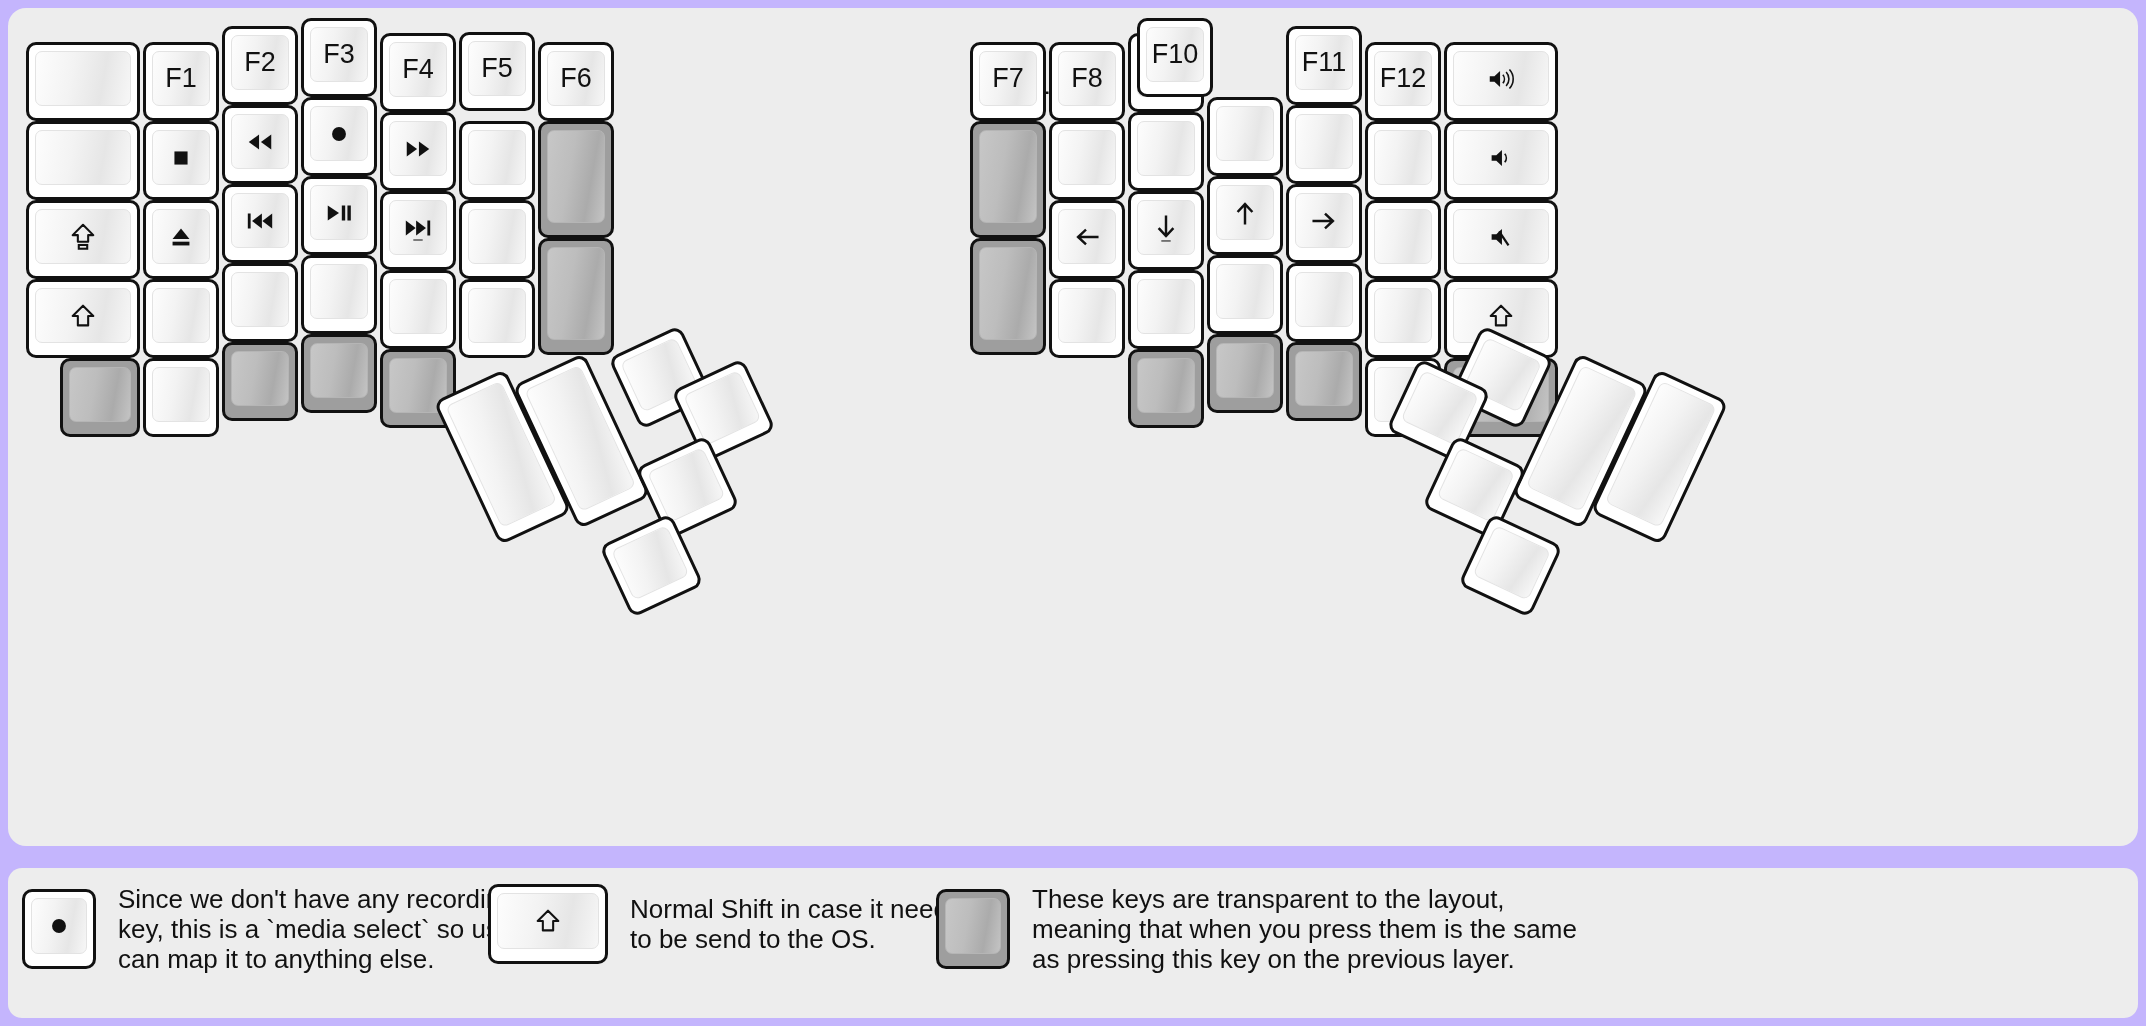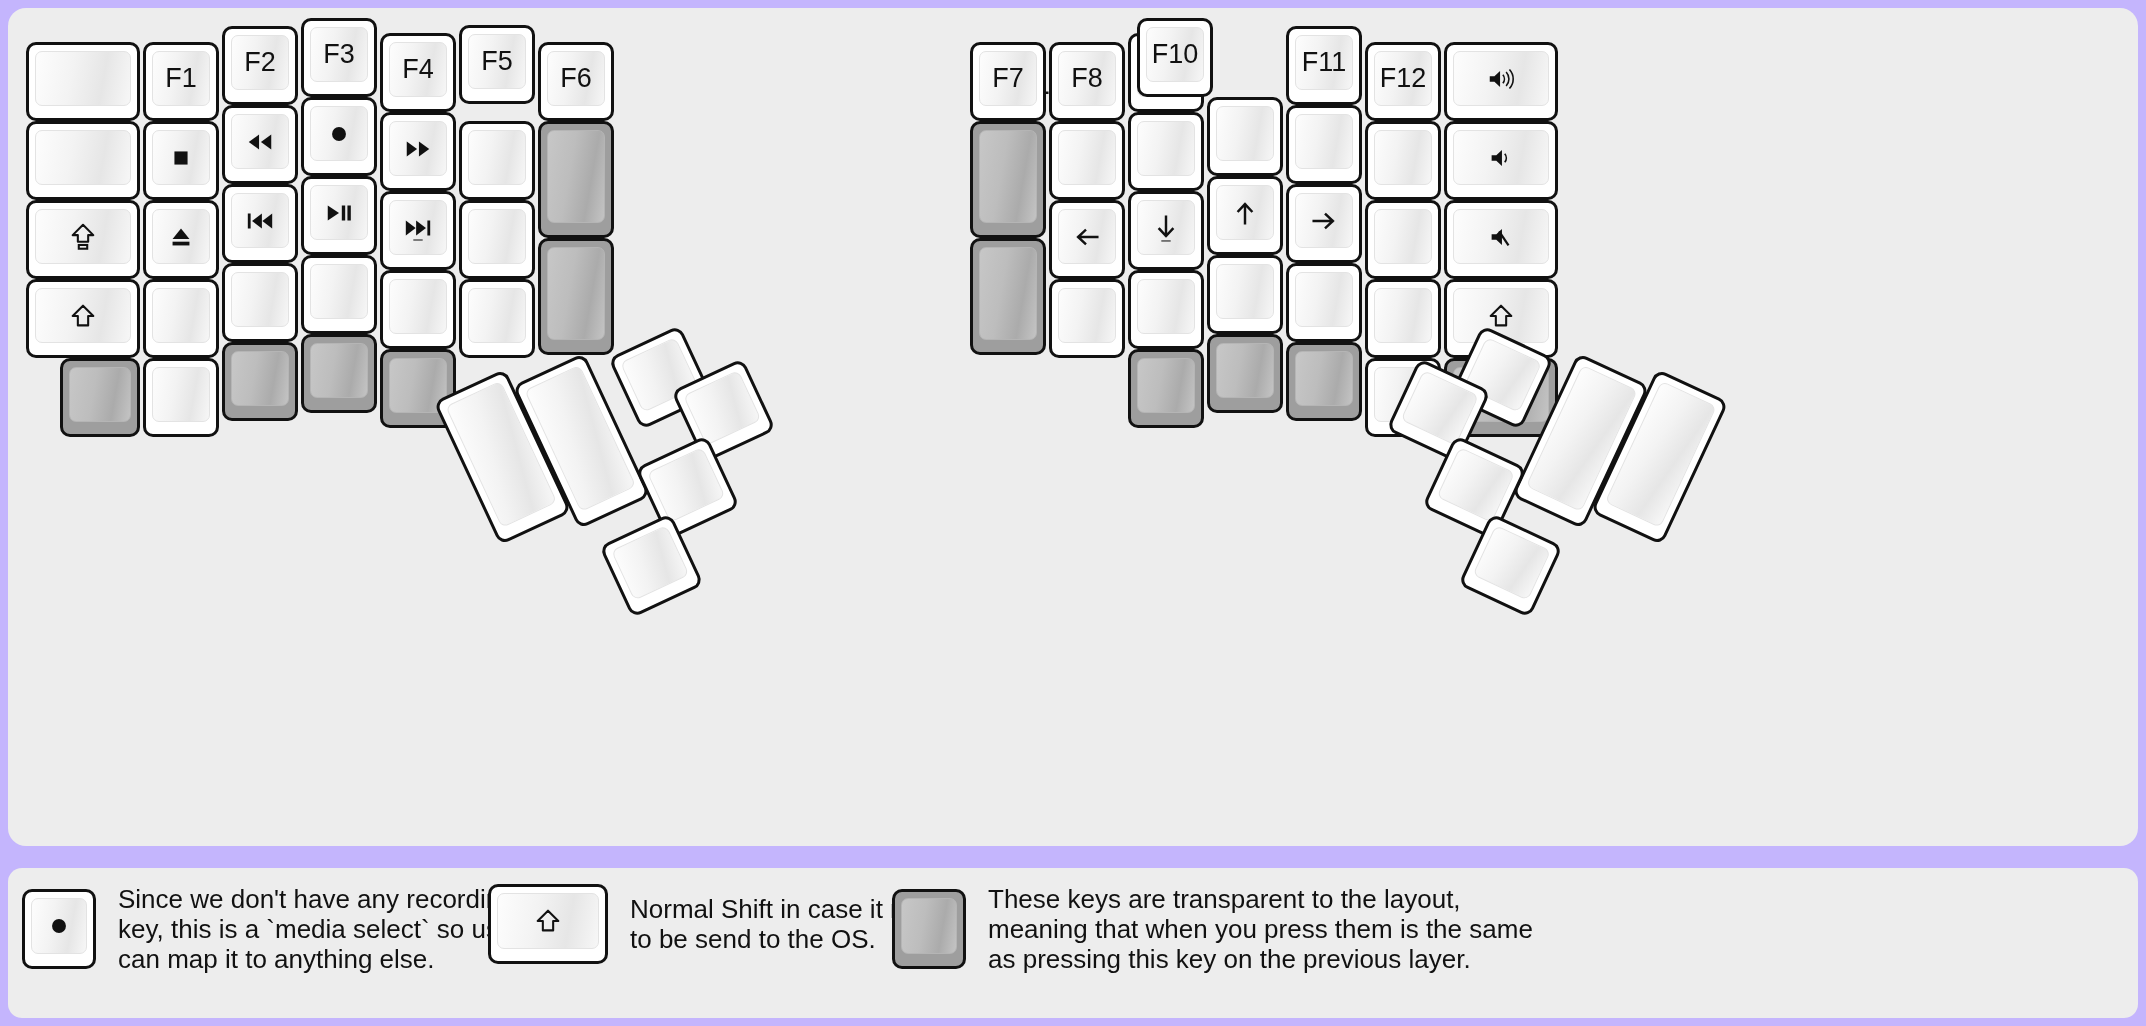--- a/index.html
+++ b/index.html
@@ -195,21 +195,21 @@
               </svg>
             </span>
           </div>
         </div>
         <div class="key" style="left: 372px; top: 262px; width: 76px; height: 79px;">
           <div class="cap"></div>
         </div>
         <div class="key trans" style="left: 372px; top: 341px; width: 76px; height: 79px;">
           <div class="cap"></div>
         </div>
-        <div class="key" style="left: 451px; top: 17px; width: 76px; height: 79px;">
+        <div class="key" style="left: 451px; top: 24px; width: 76px; height: 79px;">
           <div class="cap">
             <span class="lbl">F5</span>
           </div>
         </div>
         <div class="key" style="left: 451px; top: 113px; width: 76px; height: 79px;">
           <div class="cap"></div>
         </div>
         <div class="key" style="left: 451px; top: 192px; width: 76px; height: 79px;">
           <div class="cap"></div>
         </div>
@@ -455,21 +455,21 @@
                 <svg class="gi" viewBox="0 0 32 32" width="30" height="30">
                   <path d="M16 5 L27 16 L21.5 16 L21.5 26 L10.5 26 L10.5 16 L5 16 Z" fill="none" stroke="#111" stroke-width="2.2" stroke-linejoin="round"></path>
                 </svg>
               </span>
             </div>
           </div>
         </div>
         <div class="lgtext">Normal Shift in case it needs
 to be send to the OS.</div>
       </div>
-      <div class="lgitem" style="left: 884px; top: 16px; justify-content: flex-end;">
+      <div class="lgitem" style="left: 928px; top: 16px; justify-content: flex-end;">
         <div class="lgkey" style="width: 74px; height: 80px;">
           <div class="key trans" style="left: 0px; top: 0px; width: 74px; height: 80px;">
             <div class="cap"></div>
           </div>
         </div>
         <div class="lgtext">These keys are transparent to the layout,
 meaning that when you press them is the same
 as pressing this key on the previous layer.</div>
       </div>
     </div>

